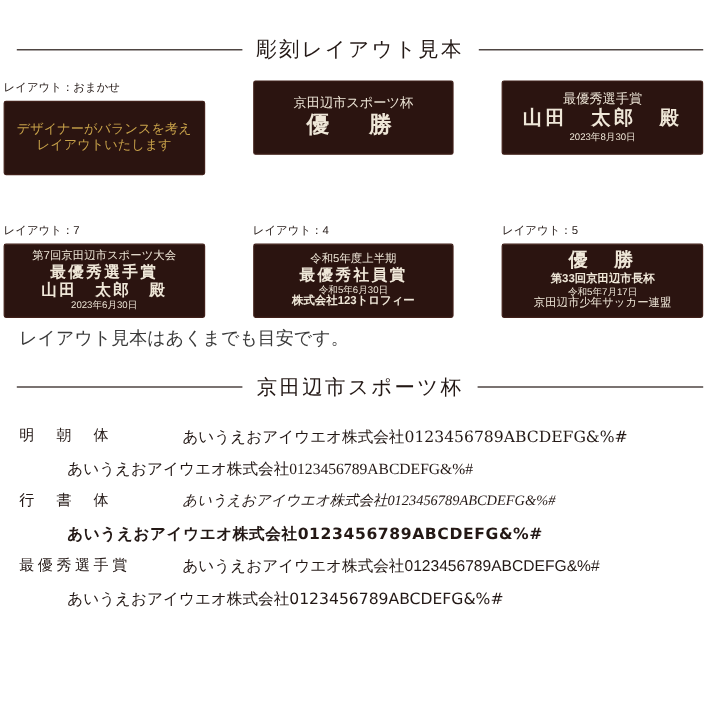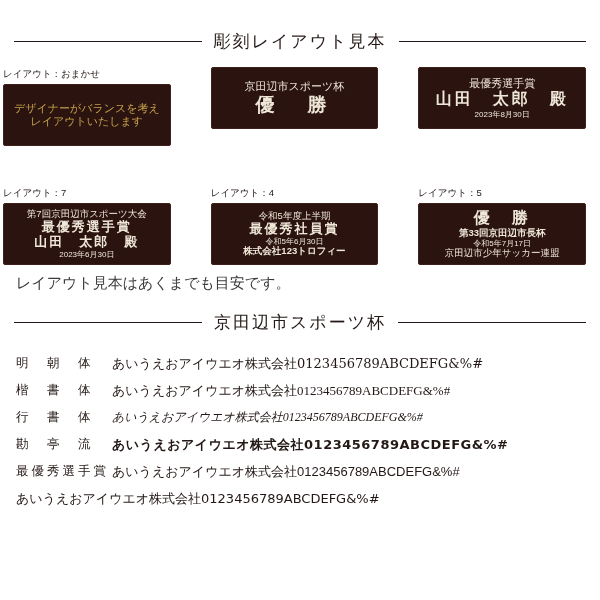--- a/index.html
+++ b/index.html
@@ -114,20 +114,21 @@
     flex: 0 0 96px;
     font-size: 12.5px;
     letter-spacing: 3px;
     white-space: nowrap;
   }
   .font-sample {
     flex: 1 1 auto;
     font-size: 13px;
     white-space: nowrap;
     overflow: hidden;
+    margin-left: 40px;
   }
   .f-mincho   { font-family: "DejaVu Serif", serif; }
   .f-kaisho   { font-family: "Liberation Serif", serif; }
   .f-gyosho   { font-family: "Liberation Serif", serif; font-style: italic; font-size: 12px; }
   .f-kantei   { font-family: "DejaVu Sans", sans-serif; font-weight: bold; letter-spacing: 0.5px; }
   .f-kakugo   { font-family: "Liberation Sans", sans-serif; }
   .f-marugo   { font-family: "DejaVu Sans", sans-serif; }
 </style>
 </head>
 <body>
@@ -207,29 +208,27 @@
       <div class="title">京田辺市スポーツ杯</div>
       <div class="rule"></div>
     </div>
 
     <div class="font-list">
       <div class="font-row">
         <div class="font-name">明　朝　体</div>
         <div class="font-sample f-mincho">あいうえおアイウエオ株式会社0123456789ABCDEFG&amp;%#</div>
       </div>
       <div class="font-row">
-        <div class="font-name">楷　書　体</div>
         <div class="font-sample f-kaisho">あいうえおアイウエオ株式会社0123456789ABCDEFG&amp;%#</div>
       </div>
       <div class="font-row">
         <div class="font-name">行　書　体</div>
         <div class="font-sample f-gyosho">あいうえおアイウエオ株式会社0123456789ABCDEFG&amp;%#</div>
       </div>
       <div class="font-row">
-        <div class="font-name">勘　亭　流</div>
         <div class="font-sample f-kantei">あいうえおアイウエオ株式会社0123456789ABCDEFG&amp;%#</div>
       </div>
       <div class="font-row">
         <div class="font-name">最優秀選手賞</div>
         <div class="font-sample f-kakugo">あいうえおアイウエオ株式会社0123456789ABCDEFG&amp;%#</div>
       </div>
       <div class="font-row">
         <div class="font-sample f-marugo">あいうえおアイウエオ株式会社0123456789ABCDEFG&amp;%#</div>
       </div>
     </div>

